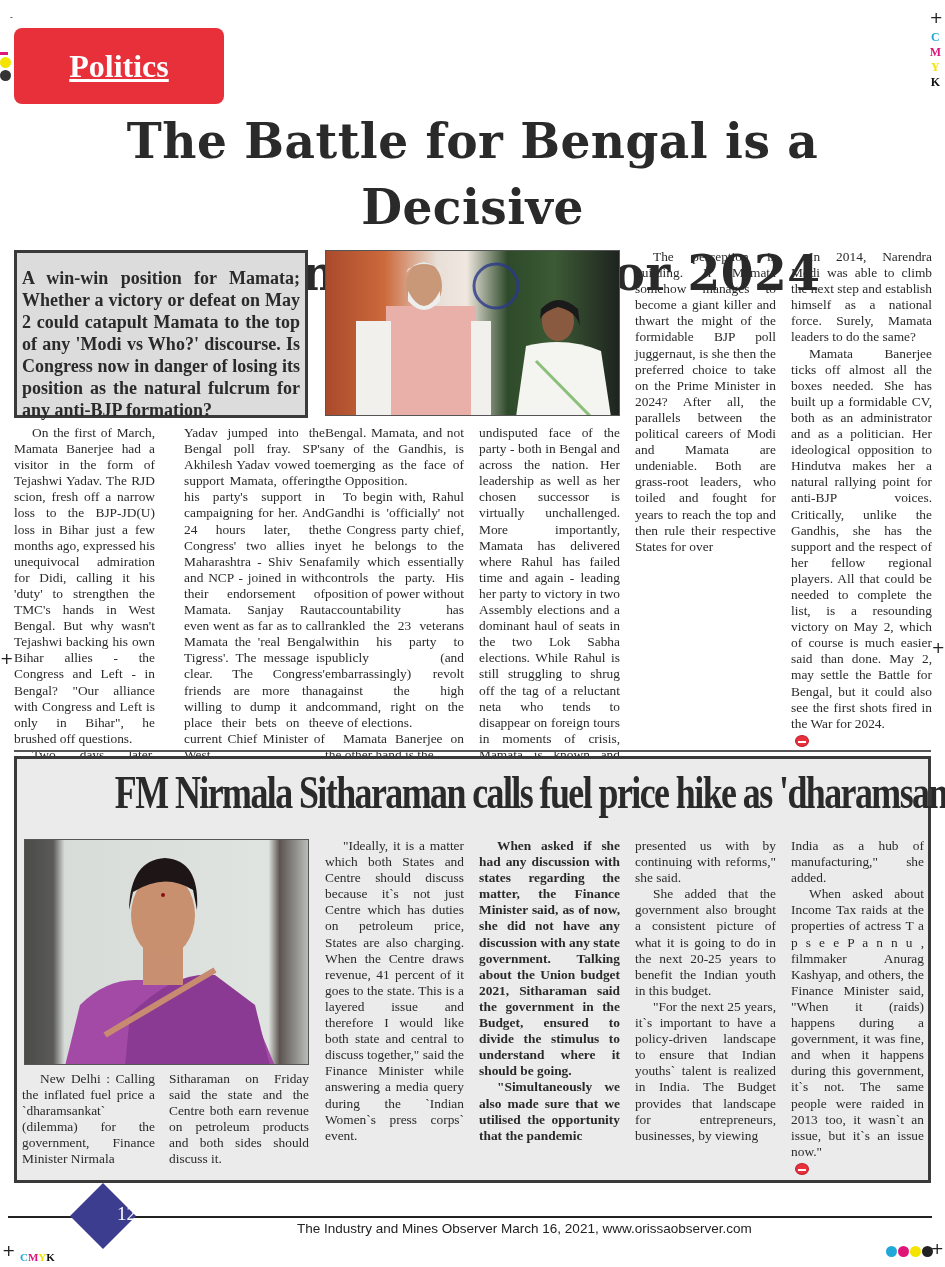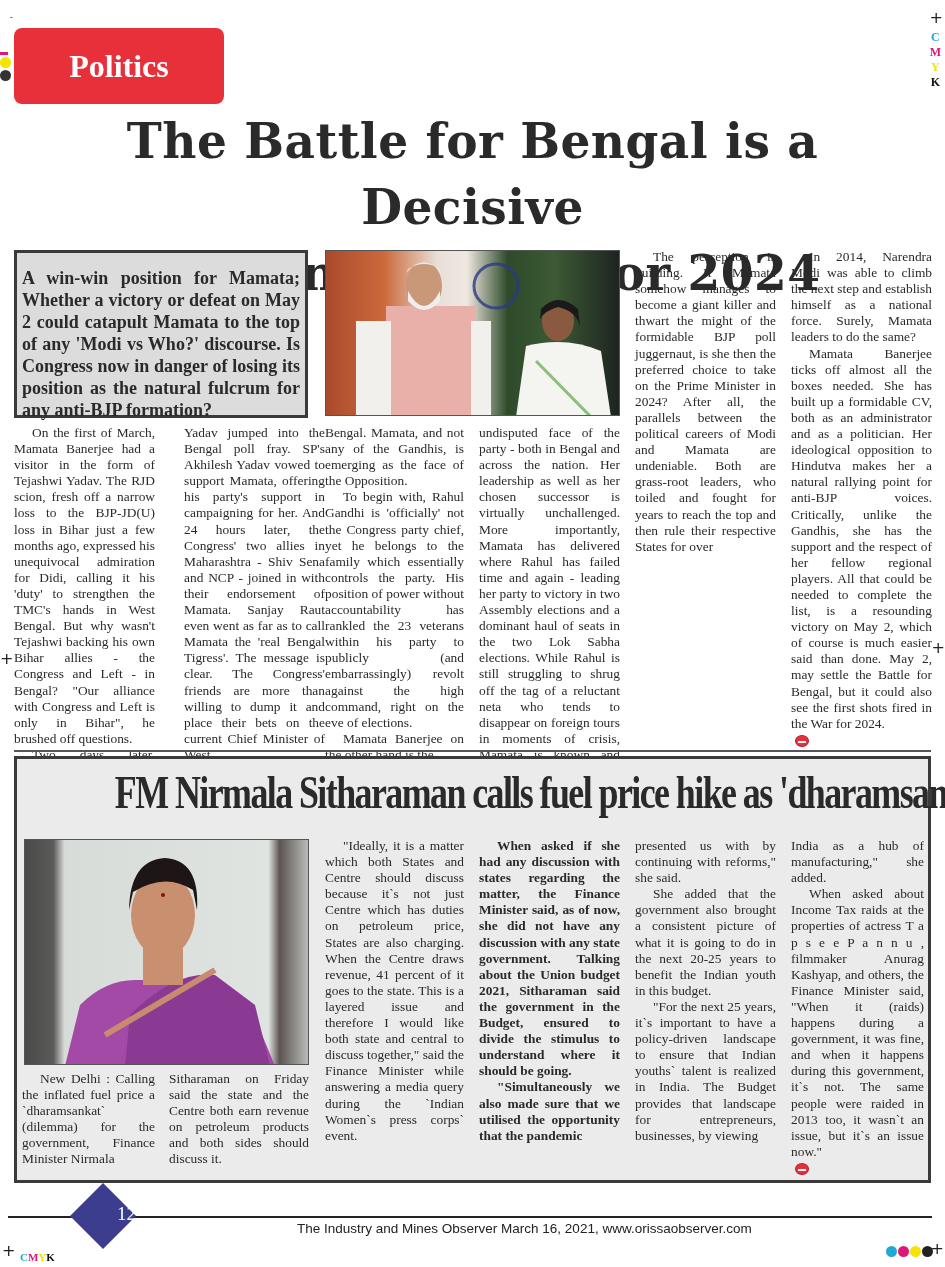--- a/index.html
+++ b/index.html
@@ -10,21 +10,21 @@
     .cmyk-v { position: absolute; top: 30px; right: 4px; font-family: "Liberation Serif", serif; font-weight: bold; font-size: 12px; line-height: 15px; text-align: center; }
     .cmyk-v span, .cmyk-h span { display: block; }
     .cmyk-h { position: absolute; left: 20px; bottom: 4px; font-family: "Liberation Serif", serif; font-weight: bold; font-size: 11px; display: flex; }
     .cmyk-h span { display: inline; }
     .c-c { color: #1fa8d8; } .c-m { color: #e0157a; } .c-y { color: #f5e400; } .c-k { color: #111; }
     .dots-left { position: absolute; left: 0; top: 52px; width: 12px; }
     .dot { width: 11px; height: 11px; border-radius: 50%; margin-bottom: 2px; }
     .dots-right { position: absolute; right: 12px; bottom: 8px; display: flex; gap: 1px; }
 
     .section-tag { position: absolute; left: 14px; top: 28px; width: 210px; height: 76px; background: #e8303a; border-radius: 8px; display: flex; align-items: center; justify-content: center; }
-    .section-tag span { color: #fff; font-family: "Liberation Serif", serif; font-weight: bold; font-size: 32px; }
+    .section-tag span { color: #fff; font-family: "Liberation Serif", serif; font-weight: bold; font-size: 32px; text-decoration: underline; }
 
     .headline { position: absolute; left: 0; top: 108px; width: 945px; text-align: center; font-family: "DejaVu Serif", serif; font-weight: bold; font-size: 49px; line-height: 66px; color: #2a2a2a; letter-spacing: 0.5px; transform: scaleX(0.96); }
 
     .standfirst { position: absolute; left: 14px; top: 250px; width: 294px; height: 168px; background: #dcdcdc; border: 3px solid #3a3a3a; padding: 14px 5px; font-weight: bold; font-size: 18px; line-height: 22px; text-align: justify; color: #2a2a2a; }
 
     .photo { position: absolute; overflow: hidden; border: 1px solid #555; }
     .photo1 { left: 325px; top: 250px; width: 295px; height: 166px; background: linear-gradient(90deg, #a94a2c 0%, #cc6a3c 20%, #e8e0d8 38%, #f0e8e0 48%, #2e4a2a 62%, #3c5a34 78%, #1e2420 100%); }
     .photo2 { left: 24px; top: 839px; width: 285px; height: 226px; background: linear-gradient(90deg, #4a4a48 0%, #5a5a58 10%, #d8dcd8 14%, #e0e4e0 86%, #5c5450 90%, #b8bcb8 100%); }
 
     .col { position: absolute; font-size: 13.4px; line-height: 16.1px; text-align: justify; color: #2a2a2a; }

